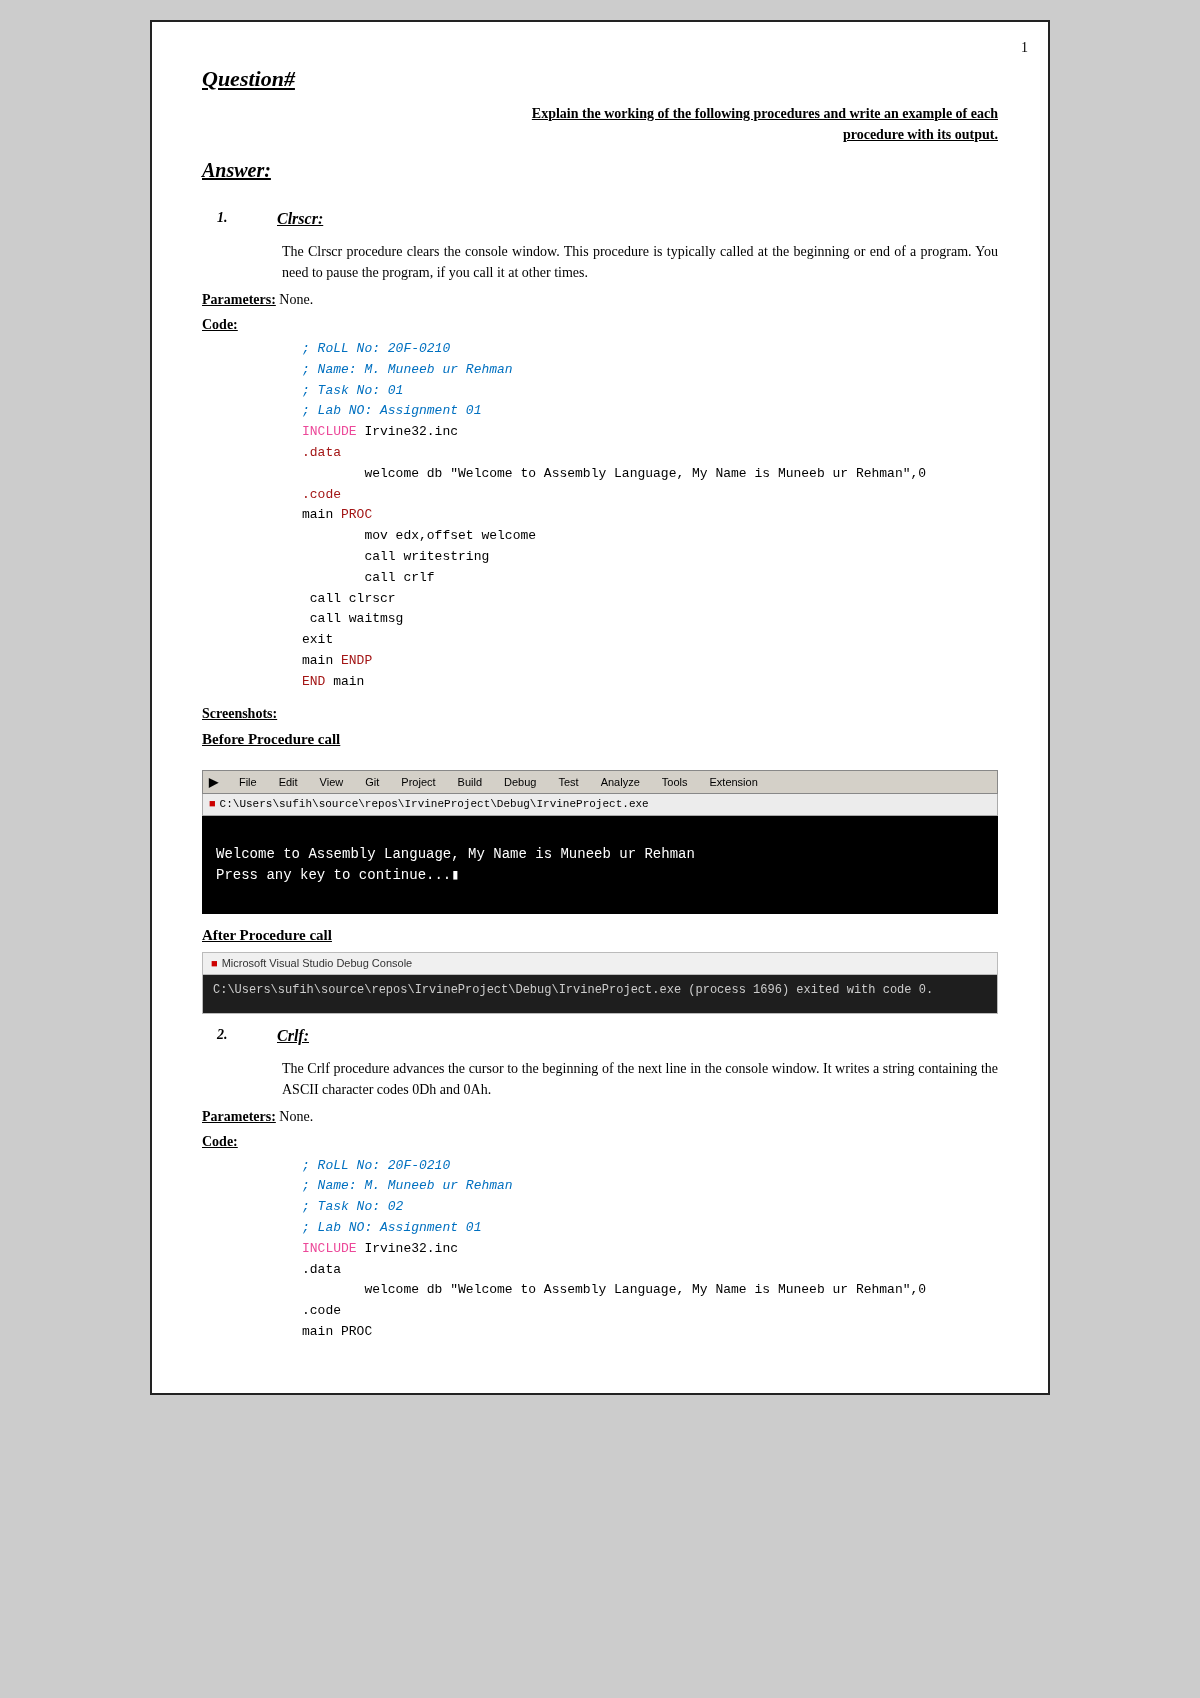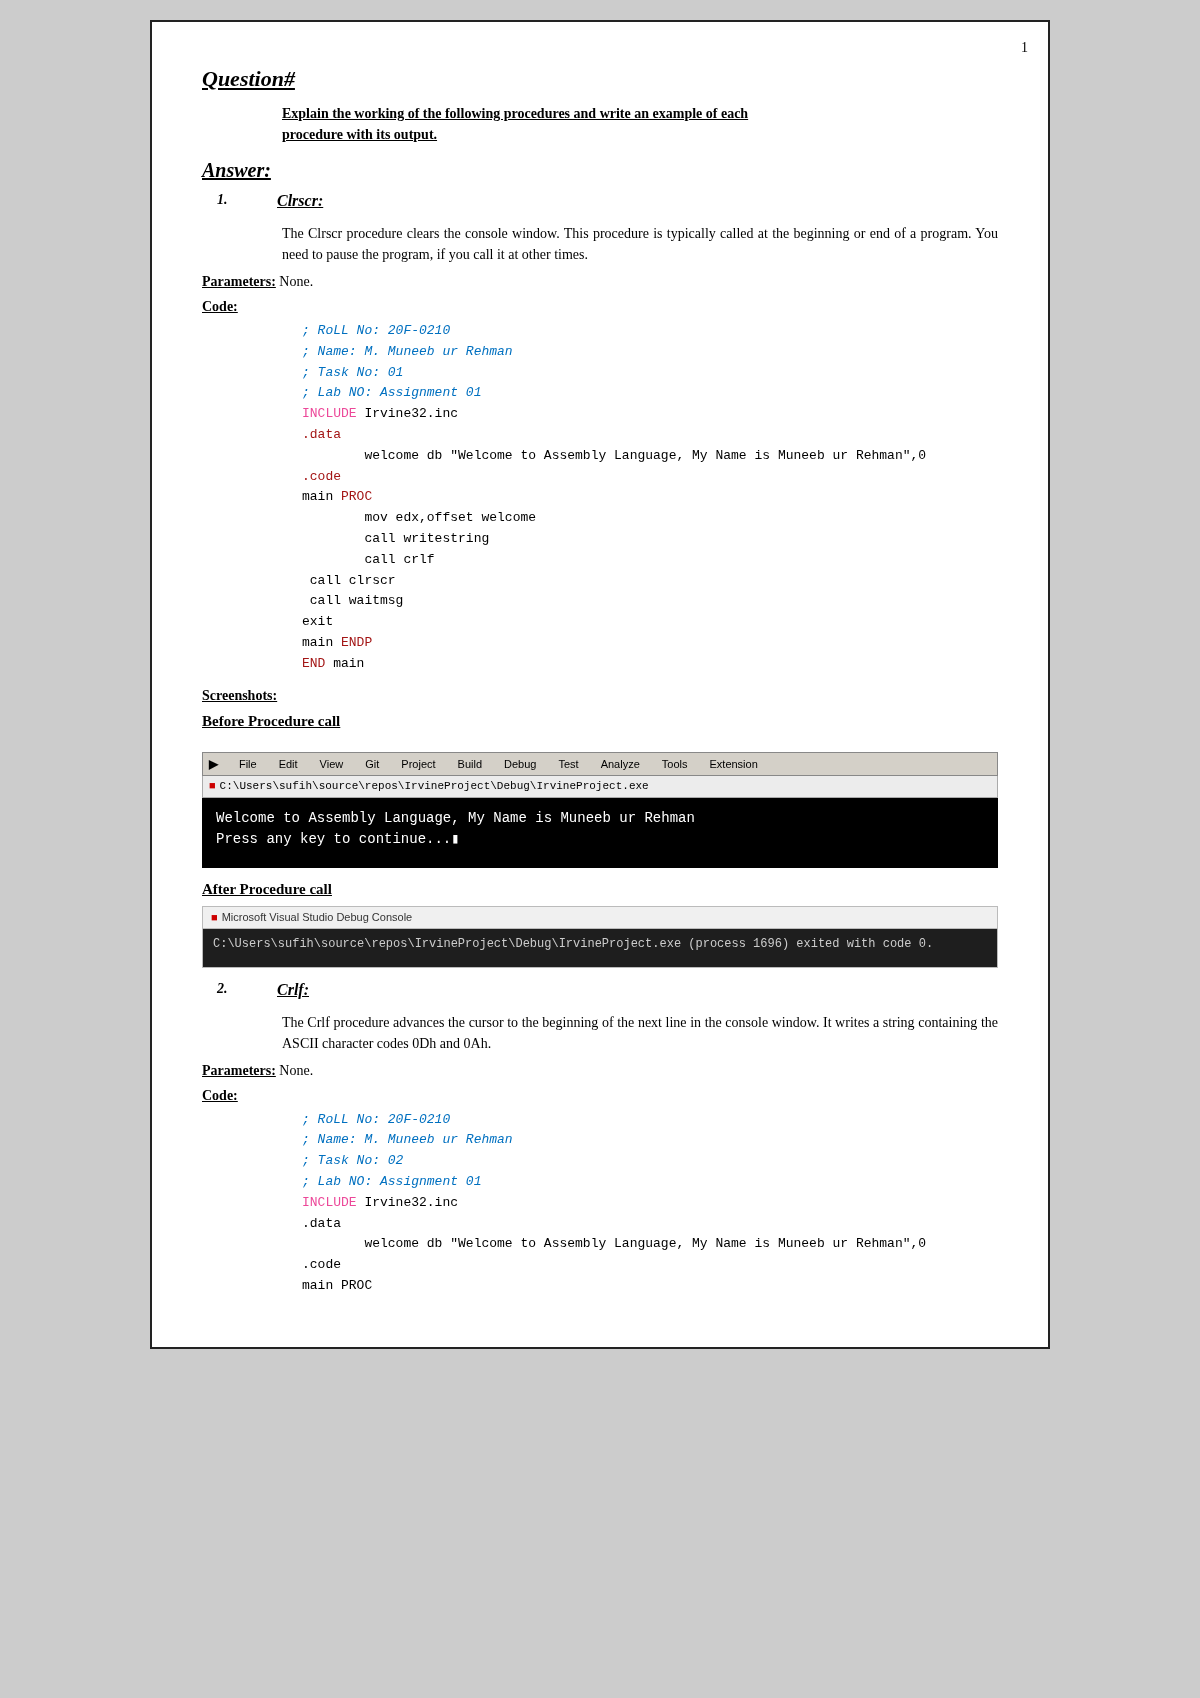--- a/index.html
+++ b/index.html
@@ -27,33 +27,33 @@
       font-size: 14px;
     }
     .question-title {
       font-size: 22px;
       font-style: italic;
       font-weight: bold;
       text-decoration: underline;
       margin-bottom: 8px;
     }
     .question-body {
-      text-align: left;
+      text-align: right;
       font-weight: bold;
       text-decoration: underline;
       margin-left: 80px;
       margin-bottom: 10px;
       font-size: 14px;
     }
     .answer-title {
       font-size: 20px;
       font-style: italic;
       font-weight: bold;
       text-decoration: underline;
-      margin-bottom: 4px;
+      margin-bottom: 22px;
     }
     .section-heading {
       font-size: 16px;
       font-style: italic;
       font-weight: bold;
       text-decoration: underline;
       margin-bottom: 6px;
       margin-left: 30px;
     }
     .section-number {
@@ -135,21 +135,21 @@
       padding: 2px 6px;
       display: flex;
       align-items: center;
       gap: 4px;
     }
     .console-window {
       background: #000;
       color: #fff;
       font-family: 'Courier New', Courier, monospace;
       font-size: 14px;
-      padding: 10px 14px;
+      padding: 28px 14px;
       margin-bottom: 6px;
       min-height: 70px;
     }
     .after-console-outer {
       border: 1px solid #bbb;
       margin-bottom: 10px;
     }
     .after-console-title {
       background: #f0f0f0;
       border-bottom: 1px solid #bbb;

